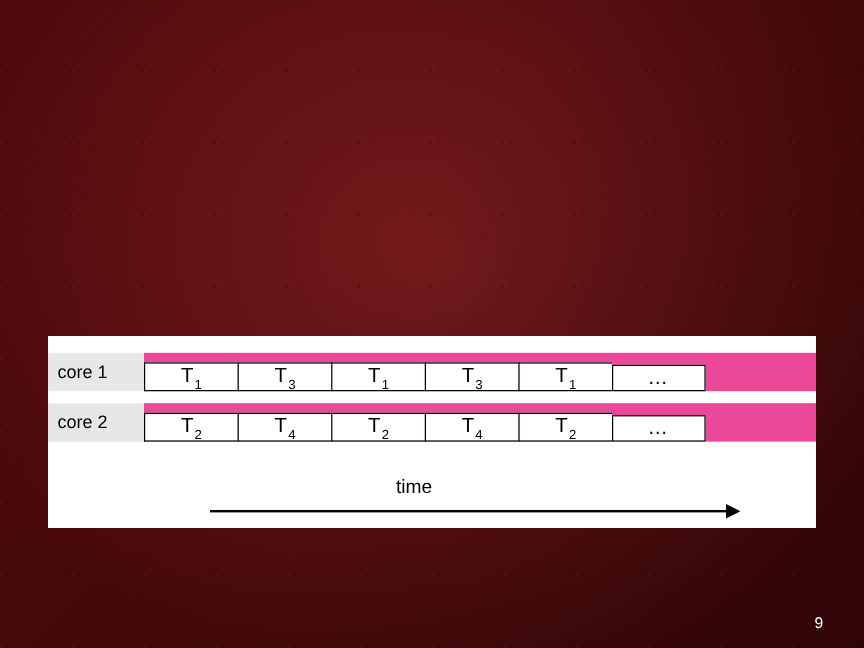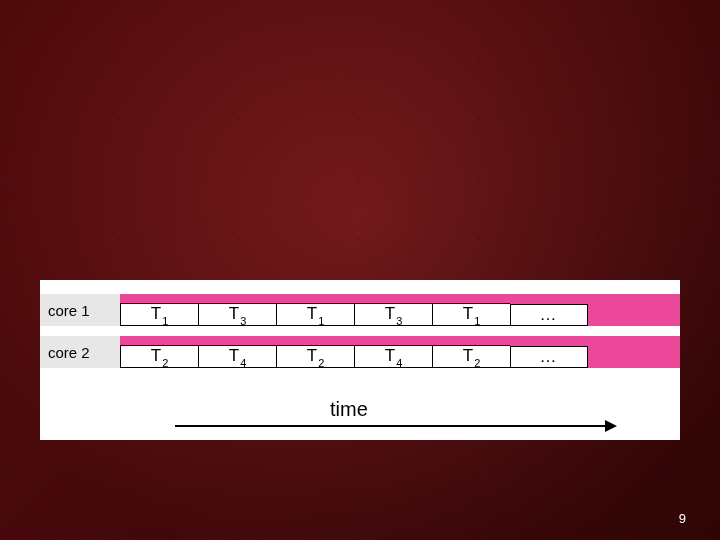--- a/index.html
+++ b/index.html
@@ -98,21 +98,21 @@
     font-size: 11px;
     vertical-align: sub;
     position: relative;
     top: 2px;
     margin-left: 1px;
   }
   .time-label {
     position: absolute;
     top: 118px;
     left: 290px;
-    font-size: 20px;
+    font-size: 16px;
   }
   .arrow {
     position: absolute;
     top: 140px;
     left: 135px;
     width: 442px;
     height: 12px;
   }
   .arrow .shaft {
     position: absolute;

